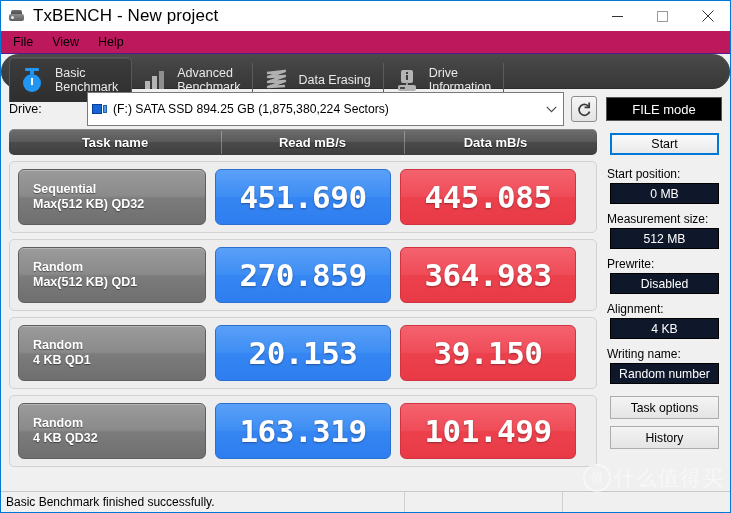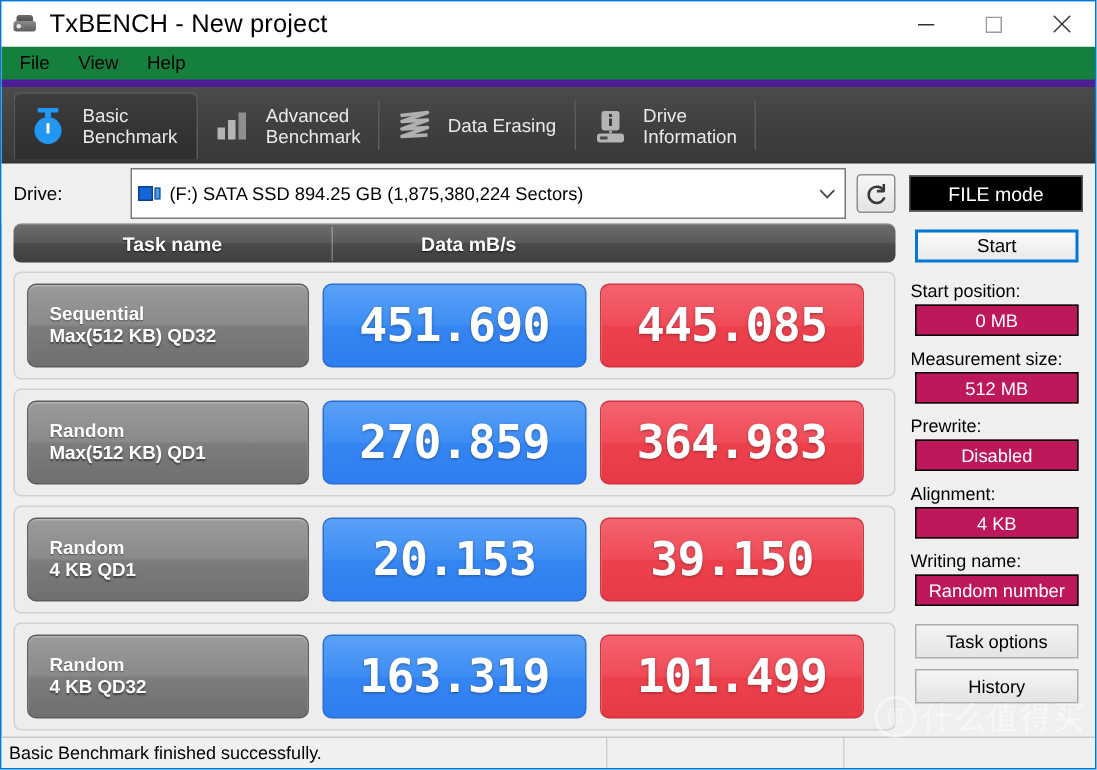--- a/index.html
+++ b/index.html
@@ -69,44 +69,45 @@
   }
   .win-btn {
     width: 45px; height: 30px;
     display: flex; align-items: center; justify-content: center;
   }
   .win-btn svg { display: block; }
 
   
   .menubar {
     height: 22px;
-    background: #15803d;
+    background: #be185d;
     display: flex;
     align-items: center;
     padding-left: 8px;
-    border-bottom: 5px solid #4c1d95;
+    border-bottom: 1px solid #4c1d95;
   }
   .menu-item {
     font-size: 12.5px;
     color: #000;
     padding: 2px 9px 3px 4px;
     margin-right: 6px;
     white-space: nowrap;
   }
 
   
   .tabstrip {
     position: relative;
-    height: 51px;
+    height: 35px;
     background: linear-gradient(#4b4b4b 0%, #414141 45%, #383838 100%);
     display: flex;
     align-items: flex-start;
     padding-left: 8px;
     border-bottom: 1px solid #2c2c2c;
     box-sizing: border-box;
+    border-radius: 20px;
   }
   .tab {
     position: relative;
     height: 45px;
     margin-top: 3px;
     display: flex;
     align-items: center;
     padding: 0 13px 0 10px;
     box-sizing: border-box;
   }
@@ -404,21 +405,21 @@
     color: #000;
   }
   .side-label {
     font-size: 12px;
     color: #000;
     margin: 0 0 2px 2px;
   }
   .side-value {
     width: 109px; height: 21px;
     margin: 0 auto 8px auto;
-    background: #be185d;
+    background: #0f172a;
     border: 1px solid #000;
     box-sizing: border-box;
     color: #ffffff;
     font-size: 12.2px;
     display: flex; align-items: center; justify-content: center;
   }
   .side-btn {
     width: 109px; height: 23px;
     margin: 0 auto 7px auto;
     background: linear-gradient(#f4f4f4, #e4e4e4);
@@ -591,20 +592,21 @@
     </div>
     <div class="filemode-btn">FILE mode</div>
   </div>
 
   <div class="content">
 
     <div class="results">
 
       <div class="res-header">
         <div class="col col-task">Task name</div>
+        <div class="col col-read">Read mB/s</div>
         <div class="col col-write">Data mB/s</div>
       </div>
 
       <div class="res-row">
         <div class="task-cell">
           <div class="task-line1">Sequential</div>
           <div class="task-line2">Max(512 KB) QD32</div>
         </div>
         <div class="val-cell val-read">451.690</div>
         <div class="val-cell val-write">445.085</div>

